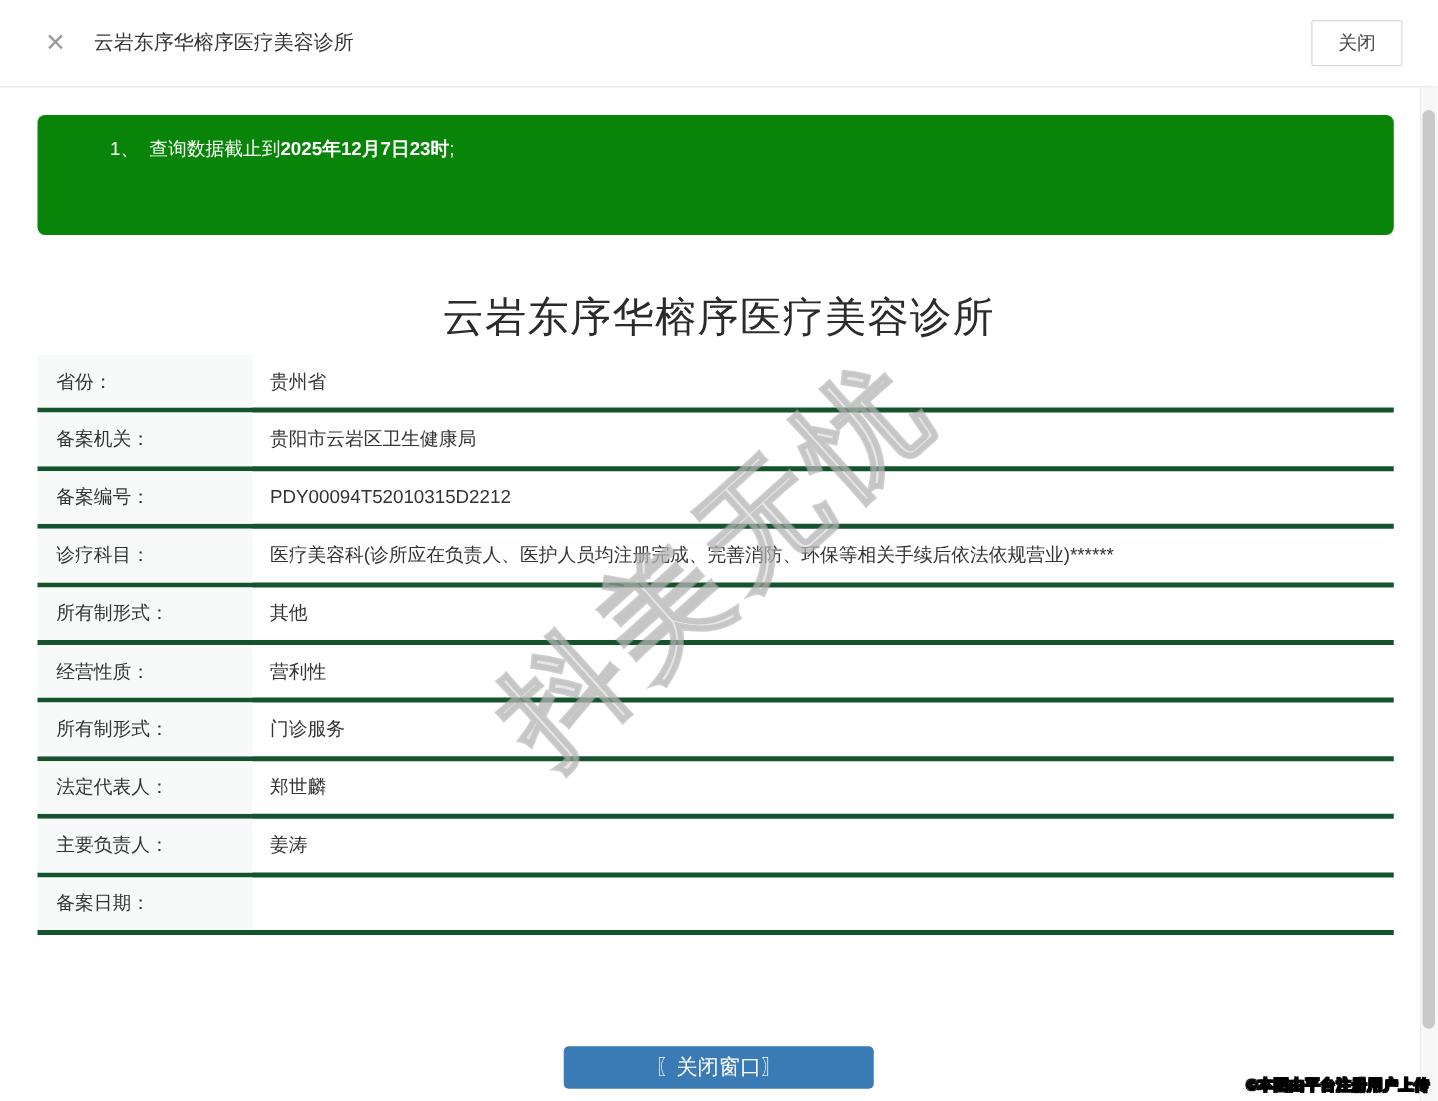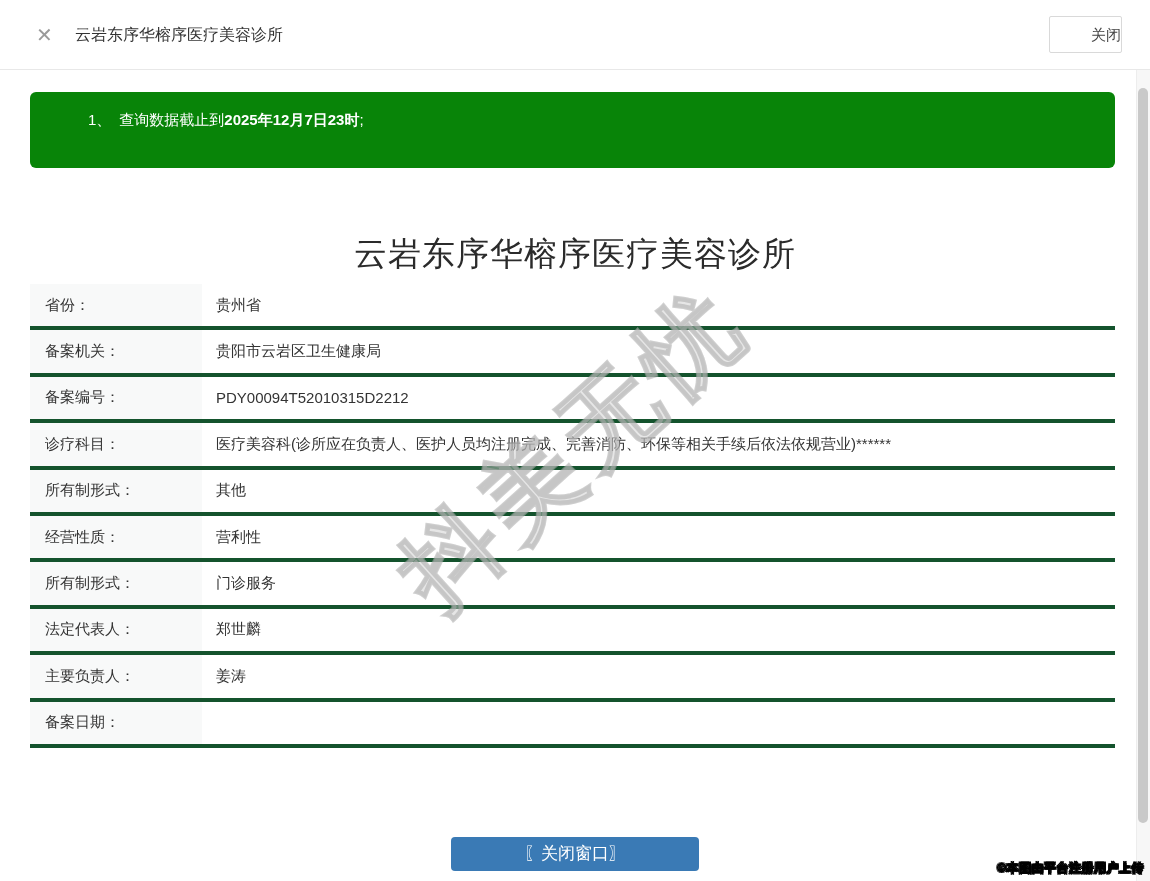--- a/index.html
+++ b/index.html
@@ -22,27 +22,27 @@
     font-size:20px; color:#9a9a9a; cursor:pointer; line-height:26px;
   }
   .header .hdr-title {
     position:absolute; left:75px; top:24px;
     font-size:16px; color:#333; line-height:22px;
   }
   .header .close-btn {
     position:absolute; right:28px; top:16px;
     width:73px; height:37px;
     background:#fff; border:1px solid #d9d9d9; border-radius:2px;
-    font-size:15px; color:#444; text-align:right; line-height:35px;
+    font-size:15px; color:#444; text-align:center; line-height:35px;
     cursor:pointer;
   }
 
   
   .notice {
-    position:absolute; left:30px; top:92px; width:1085px; height:76px;
+    position:absolute; left:30px; top:92px; width:1085px; height:96px;
     background:#088408; border-radius:6px; z-index:1;
     color:#fff; font-size:15px; padding:13px 20px 0 58px; line-height:30px;
   }
   .notice .num { margin-right:8px; }
   .notice b { font-weight:bold; }
 
   
   .main-title {
     position:absolute; left:0; top:232px; width:1150px;
     text-align:center; font-size:33px; font-weight:400;

